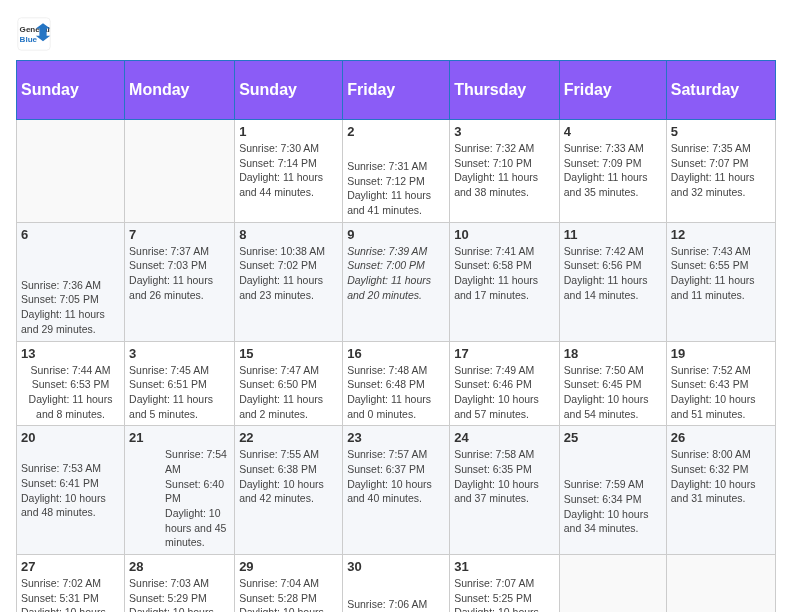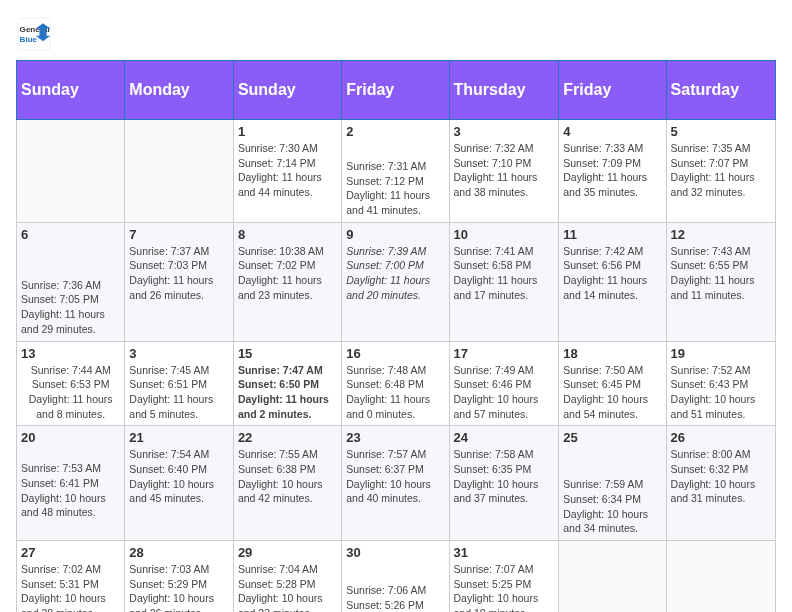--- a/index.html
+++ b/index.html
@@ -195,21 +195,21 @@
 Daylight: 11 hours and 8 minutes.</div>
         </td>
         <td>
           <span class="day-number">3</span>
           <div class="day-info" style="white-space: pre-line;">Sunrise: 7:45 AM
 Sunset: 6:51 PM
 Daylight: 11 hours and 5 minutes.</div>
         </td>
         <td>
           <span class="day-number">15</span>
-          <div class="day-info" style="white-space: pre-line; font-weight: bold;">Sunrise: 7:47 AM
+          <div class="day-info" style="white-space: pre-line;">Sunrise: 7:47 AM
 Sunset: 6:50 PM
 Daylight: 11 hours and 2 minutes.</div>
         </td>
         <td>
           <span class="day-number">16</span>
           <div class="day-info" style="white-space: pre-line;">Sunrise: 7:48 AM
 Sunset: 6:48 PM
 Daylight: 11 hours and 0 minutes.</div>
         </td>
         <td>
@@ -233,21 +233,21 @@
       </tr>
       <tr>
         <td>
           <span class="day-number">20</span>
           <div class="day-info" style="white-space: pre-line; margin-top: 16px;">Sunrise: 7:53 AM
 Sunset: 6:41 PM
 Daylight: 10 hours and 48 minutes.</div>
         </td>
         <td>
           <span class="day-number">21</span>
-          <div class="day-info" style="white-space: pre-line;">Sunrise: 7:54 AM
+          <div class="day-info" style="white-space: pre-line; margin-left: 36px;">Sunrise: 7:54 AM
 Sunset: 6:40 PM
 Daylight: 10 hours and 45 minutes.</div>
         </td>
         <td>
           <span class="day-number">22</span>
           <div class="day-info" style="white-space: pre-line;">Sunrise: 7:55 AM
 Sunset: 6:38 PM
 Daylight: 10 hours and 42 minutes.</div>
         </td>
         <td>

